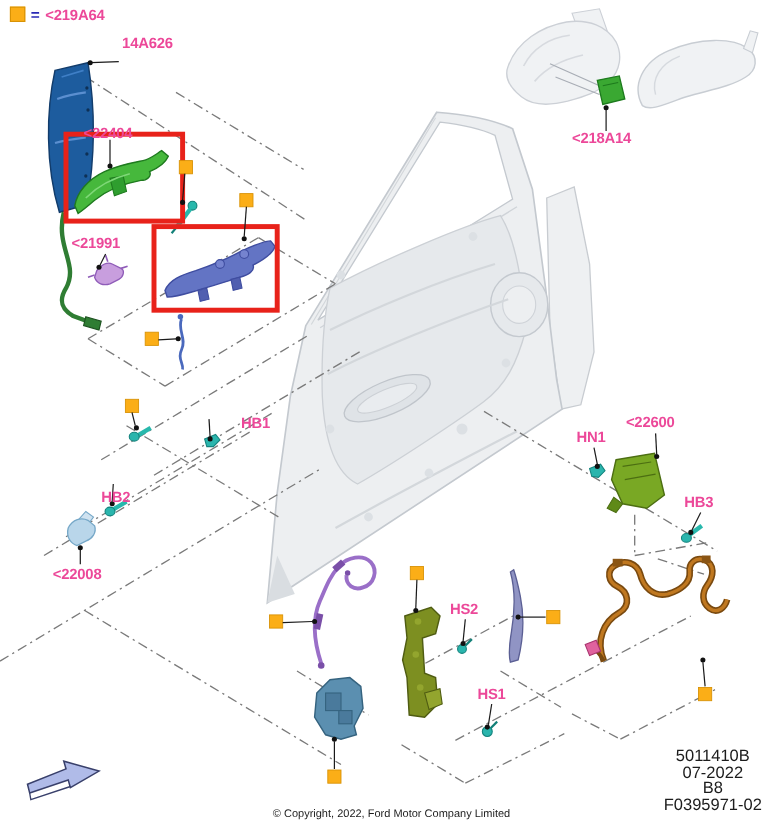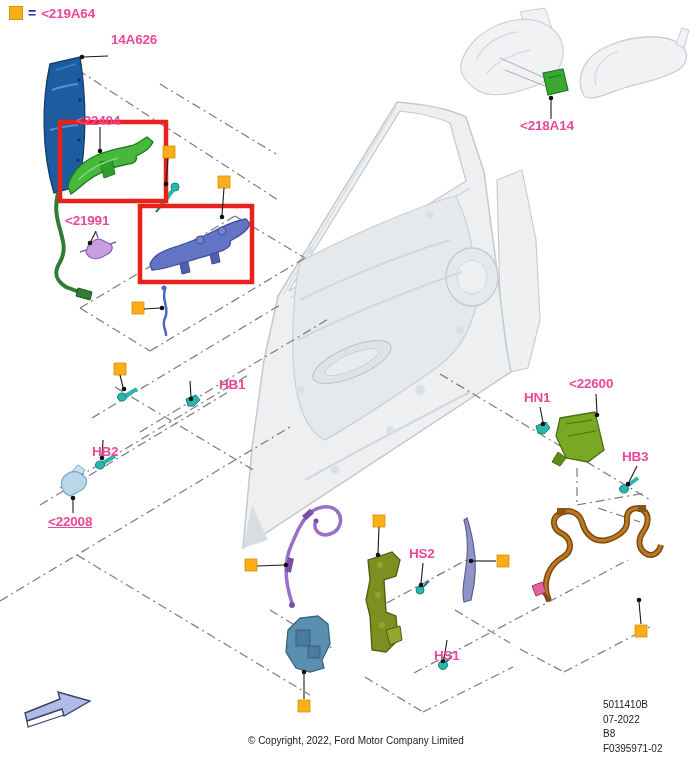--- a/index.html
+++ b/index.html
@@ -12,22 +12,22 @@
     position:absolute;font-weight:bold;font-size:13.5px;color:#ec4899;
     letter-spacing:-0.2px;white-space:nowrap;
   }
   .legend-row{position:absolute;left:9px;top:5px;display:flex;align-items:center;gap:5px;}
   .legend-sq{width:12px;height:12px;background:#FBAE17;border:1px solid #d89205;}
   .legend-eq{font-weight:bold;font-size:14px;color:#2a2ab5;}
   .footer-copy{
     position:absolute;left:248px;top:735px;font-size:10px;color:#1c1c1c;white-space:nowrap;
   }
   .doc-block{
-    position:absolute;left:603px;top:698px;width:90px;text-align:left;
-    font-size:10px;color:#1c1c1c;line-height:14.5px;
+    position:absolute;left:603px;top:681px;width:90px;text-align:center;
+    font-size:15px;color:#1c1c1c;line-height:14.5px;
   }
 </style>
 </head>
 <body>
 <div id="canvas">
 
 <svg width="697" height="758" viewBox="0 0 697 758">
 
   <g>
     <path d="M497,180 L522,170 L536,240 L540,320 L528,368 L510,372 L500,300 Z" fill="#eef0f2" stroke="#c8ccd1" stroke-width="1.2"></path>
@@ -289,26 +289,26 @@
   <div class="legend-sq"></div>
   <span class="legend-eq">=</span>
   <span class="callout" style="position:static;">&lt;219A64</span>
 </div>
 
 <div class="callout" style="left:111px;top:32px;">14A626</div>
 <div class="callout" style="left:76px;top:113px;">&lt;22404</div>
 <div class="callout" style="left:65px;top:213px;">&lt;21991</div>
 <div class="callout" style="left:176px;top:377px;padding-left:43px;">HB1</div>
 <div class="callout" style="left:92px;top:444px;">HB2</div>
-<div class="callout" style="left:48px;top:514px;text-decoration:underline;">&lt;22008</div>
+<div class="callout" style="left:48px;top:514px;">&lt;22008</div>
 <div class="callout" style="left:524px;top:390px;">HN1</div>
 <div class="callout" style="left:569px;top:376px;">&lt;22600</div>
 <div class="callout" style="left:622px;top:449px;">HB3</div>
 <div class="callout" style="left:409px;top:546px;">HS2</div>
-<div class="callout" style="left:434px;top:623px;margin-top:25px;">HS1</div>
+<div class="callout" style="left:434px;top:623px;">HS1</div>
 <div class="callout" style="left:520px;top:118px;">&lt;218A14</div>
 
 <div class="footer-copy">© Copyright, 2022, Ford Motor Company Limited</div>
 <div class="doc-block">
   <div>5011410B</div>
   <div>07-2022</div>
   <div>B8</div>
   <div>F0395971-02</div>
 </div>
 

